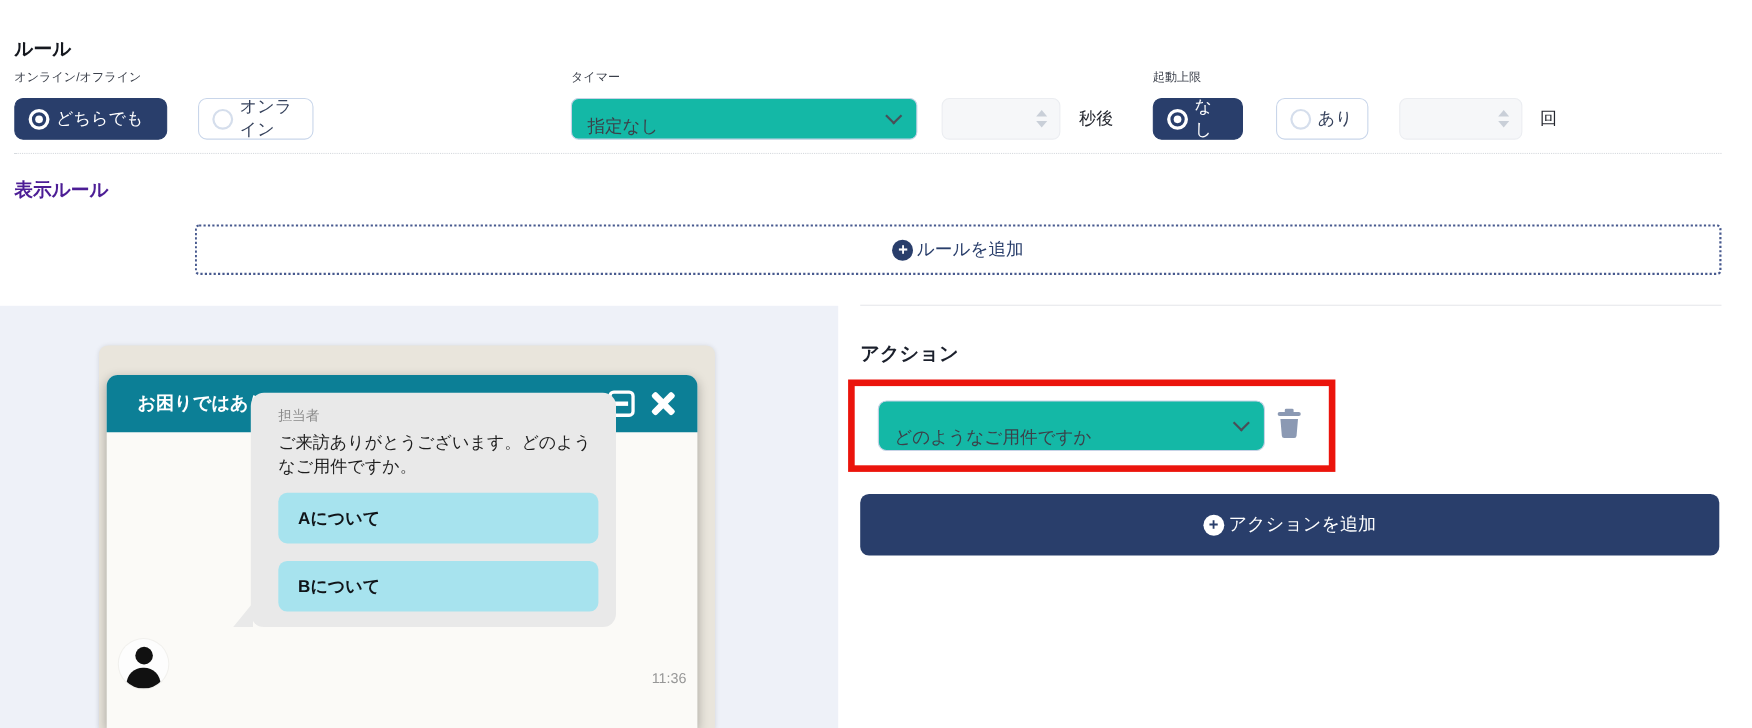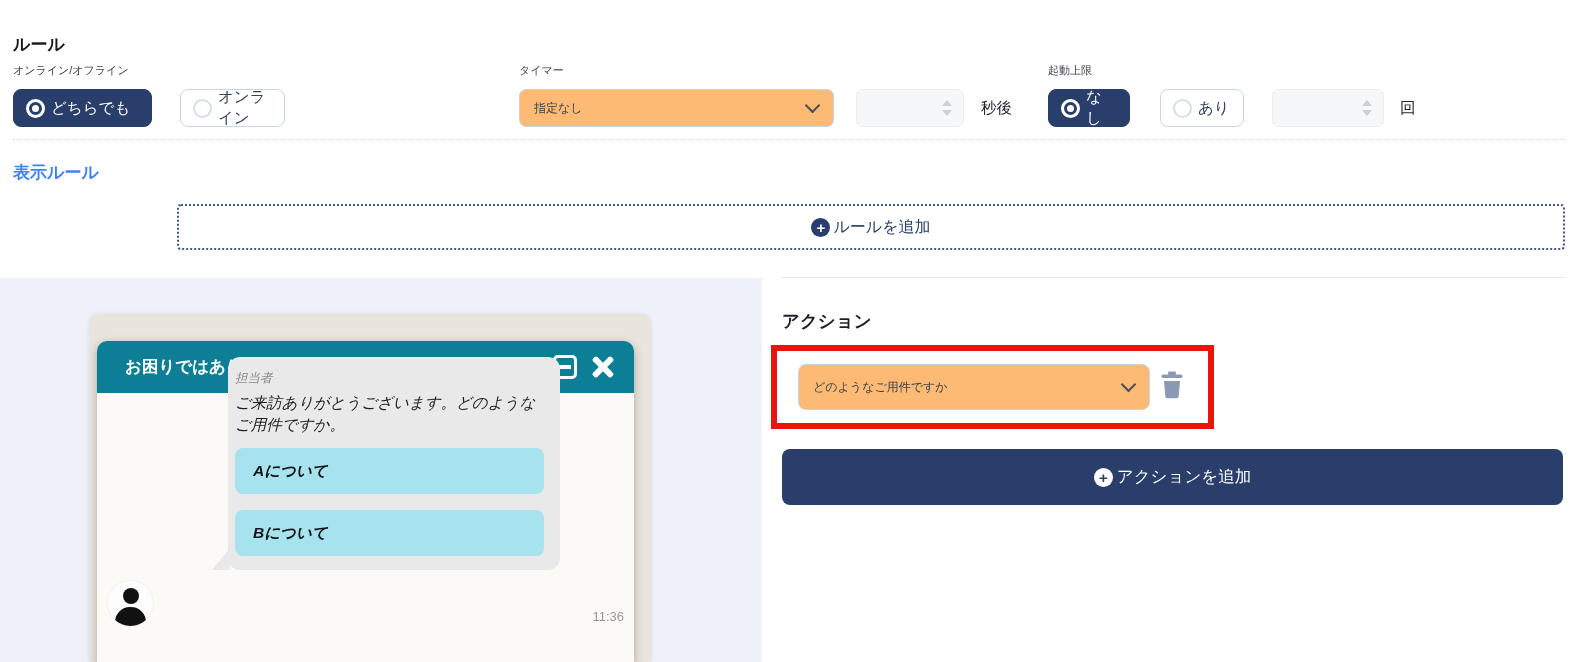--- a/index.html
+++ b/index.html
@@ -16,41 +16,41 @@
 
   .seg-btn{position:absolute;top:89px;height:38px;box-sizing:border-box;border-radius:8px;
            display:flex;align-items:center;padding:0 12px;font-size:15.5px;cursor:pointer;}
   .seg-btn.unsel{background:#fff;border:1px solid #c9d6ea;color:#36425c;}
   .seg-btn.sel{background:#293e6b;border:1px solid #293e6b;color:#fff;}
   .radio{width:19px;height:19px;border-radius:50%;box-sizing:border-box;margin-right:6px;flex:0 0 auto;position:relative;}
   .radio.on{border:3px solid #ffffff;background:transparent;}
   .radio.on::after{content:"";position:absolute;left:3px;top:3px;width:7px;height:7px;border-radius:50%;background:#fff;}
   .radio.off{border:2px solid #d5deec;background:#fff;}
 
-  .select-box{position:absolute;box-sizing:border-box;background:#fdba74;border:1px solid #c7d3e6;border-radius:7px;
-              display:flex;align-items:center;padding:0 34px 0 14px;font-size:12px;color:#3c4049;cursor:pointer;}
+  .select-box{position:absolute;box-sizing:border-box;background:#14b8a6;border:1px solid #c7d3e6;border-radius:7px;
+              display:flex;align-items:flex-end;padding:0 34px 0 14px;font-size:16px;color:#3c4049;cursor:pointer;}
   .chev{position:absolute;right:15px;top:50%;width:9px;height:9px;margin-top:-8px;
         border-right:2px solid #4a4f58;border-bottom:2px solid #4a4f58;transform:rotate(45deg);}
   .sel-timer{left:519px;top:89px;width:315px;height:38px;}
 
   .num-input{position:absolute;box-sizing:border-box;background:#f6f7f9;border:1px solid #ebedf1;border-radius:7px;}
   .num-timer{left:856px;top:89px;width:108px;height:38px;}
   .num-limit{left:1272px;top:89px;width:112px;height:38px;}
   .stepper{position:absolute;right:11px;top:50%;margin-top:-8px;width:10px;height:16px;}
   .stepper i{position:absolute;left:0;width:0;height:0;border-left:5px solid transparent;border-right:5px solid transparent;}
   .stepper .up{top:0;border-bottom:6px solid #c9cfd8;}
   .stepper .dn{bottom:0;border-top:6px solid #c9cfd8;}
 
   .suffix{position:absolute;top:98px;font-size:15.5px;color:#23262e;}
   .suf-sec{left:981px;}
   .suf-kai{left:1400px;}
 
   .row-divider{position:absolute;left:13px;top:139px;width:1552px;border-top:1px dotted #d6dade;}
 
-  .display-rules-title{position:absolute;left:13px;top:161px;font-size:17px;font-weight:700;color:#3b82f6;}
+  .display-rules-title{position:absolute;left:13px;top:161px;font-size:17px;font-weight:700;color:#4c1d95;}
 
   .add-rule{position:absolute;left:177px;top:204px;width:1388px;height:46px;box-sizing:border-box;
             border:2px dotted #47598e;border-radius:4px;background:#fff;display:flex;align-items:center;
             justify-content:center;gap:3px;cursor:pointer;}
   .add-rule .txt{font-size:16px;color:#293e6b;}
   .plus-circle{width:19px;height:19px;border-radius:50%;display:flex;align-items:center;justify-content:center;
                font-size:15px;font-weight:700;line-height:1;}
   .plus-navy{background:#293e6b;color:#fff;}
   .plus-white{background:#fff;color:#293e6b;}
 
@@ -69,21 +69,21 @@
   .min-btn{width:24px;height:24px;box-sizing:border-box;border:3px solid #fff;border-radius:5px;position:relative;
            margin-right:13px;cursor:pointer;flex:0 0 auto;}
   .min-btn::after{content:"";position:absolute;left:3px;top:50%;margin-top:-2px;width:12px;height:4px;background:#fff;}
   .close-btn{width:26px;height:26px;position:relative;cursor:pointer;flex:0 0 auto;}
   .close-btn::before,.close-btn::after{content:"";position:absolute;left:0;top:10px;width:26px;height:6px;
            background:#fff;border-radius:2px;}
   .close-btn::before{transform:rotate(45deg);}
   .close-btn::after{transform:rotate(-45deg);}
 
   .bubble{position:absolute;left:131px;top:16px;width:332px;box-sizing:border-box;background:#e9e9e9;
-          border-radius:12px;padding:13px 16px 14px 7px;font-style:italic;}
+          border-radius:12px;padding:13px 16px 14px 25px;}
   .bubble::before{content:"";position:absolute;left:-16px;bottom:0;width:0;height:0;
           border-right:18px solid #e9e9e9;border-top:22px solid transparent;}
   .agent-label{font-size:12.5px;color:#8a8a8a;margin-bottom:5px;}
   .bubble-msg{font-size:15.5px;color:#1d1d1d;line-height:1.4;}
   .quick-reply{margin-top:13px;height:46px;box-sizing:border-box;background:#a7e3ee;border-radius:8px;
           display:flex;align-items:center;padding-left:18px;font-size:15.5px;font-weight:700;color:#101418;cursor:pointer;}
   .quick-reply + .quick-reply{margin-top:16px;}
 
   .avatar{position:absolute;left:11px;top:240px;width:45px;height:45px;border-radius:50%;background:#fdfdfd;
           overflow:hidden;box-shadow:0 0 0 1px rgba(0,0,0,.04);}

